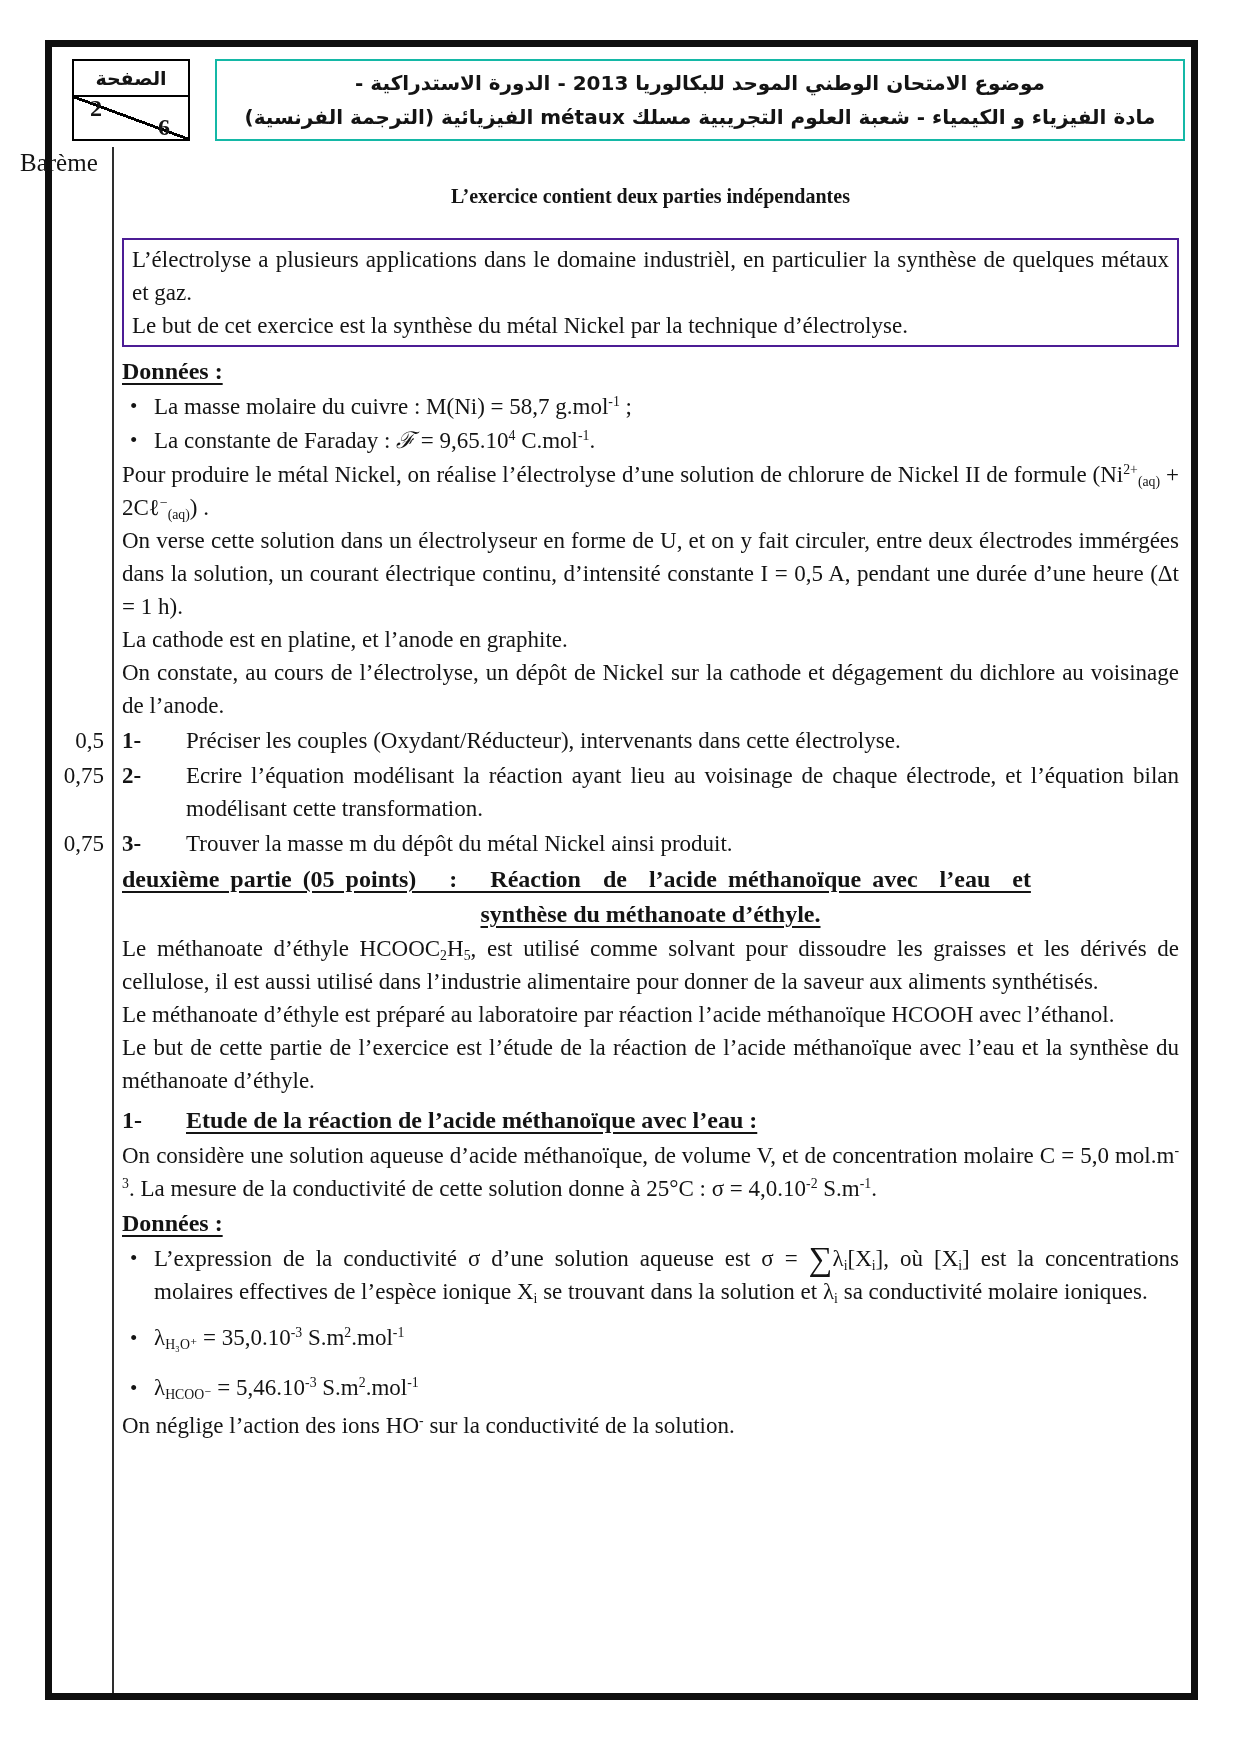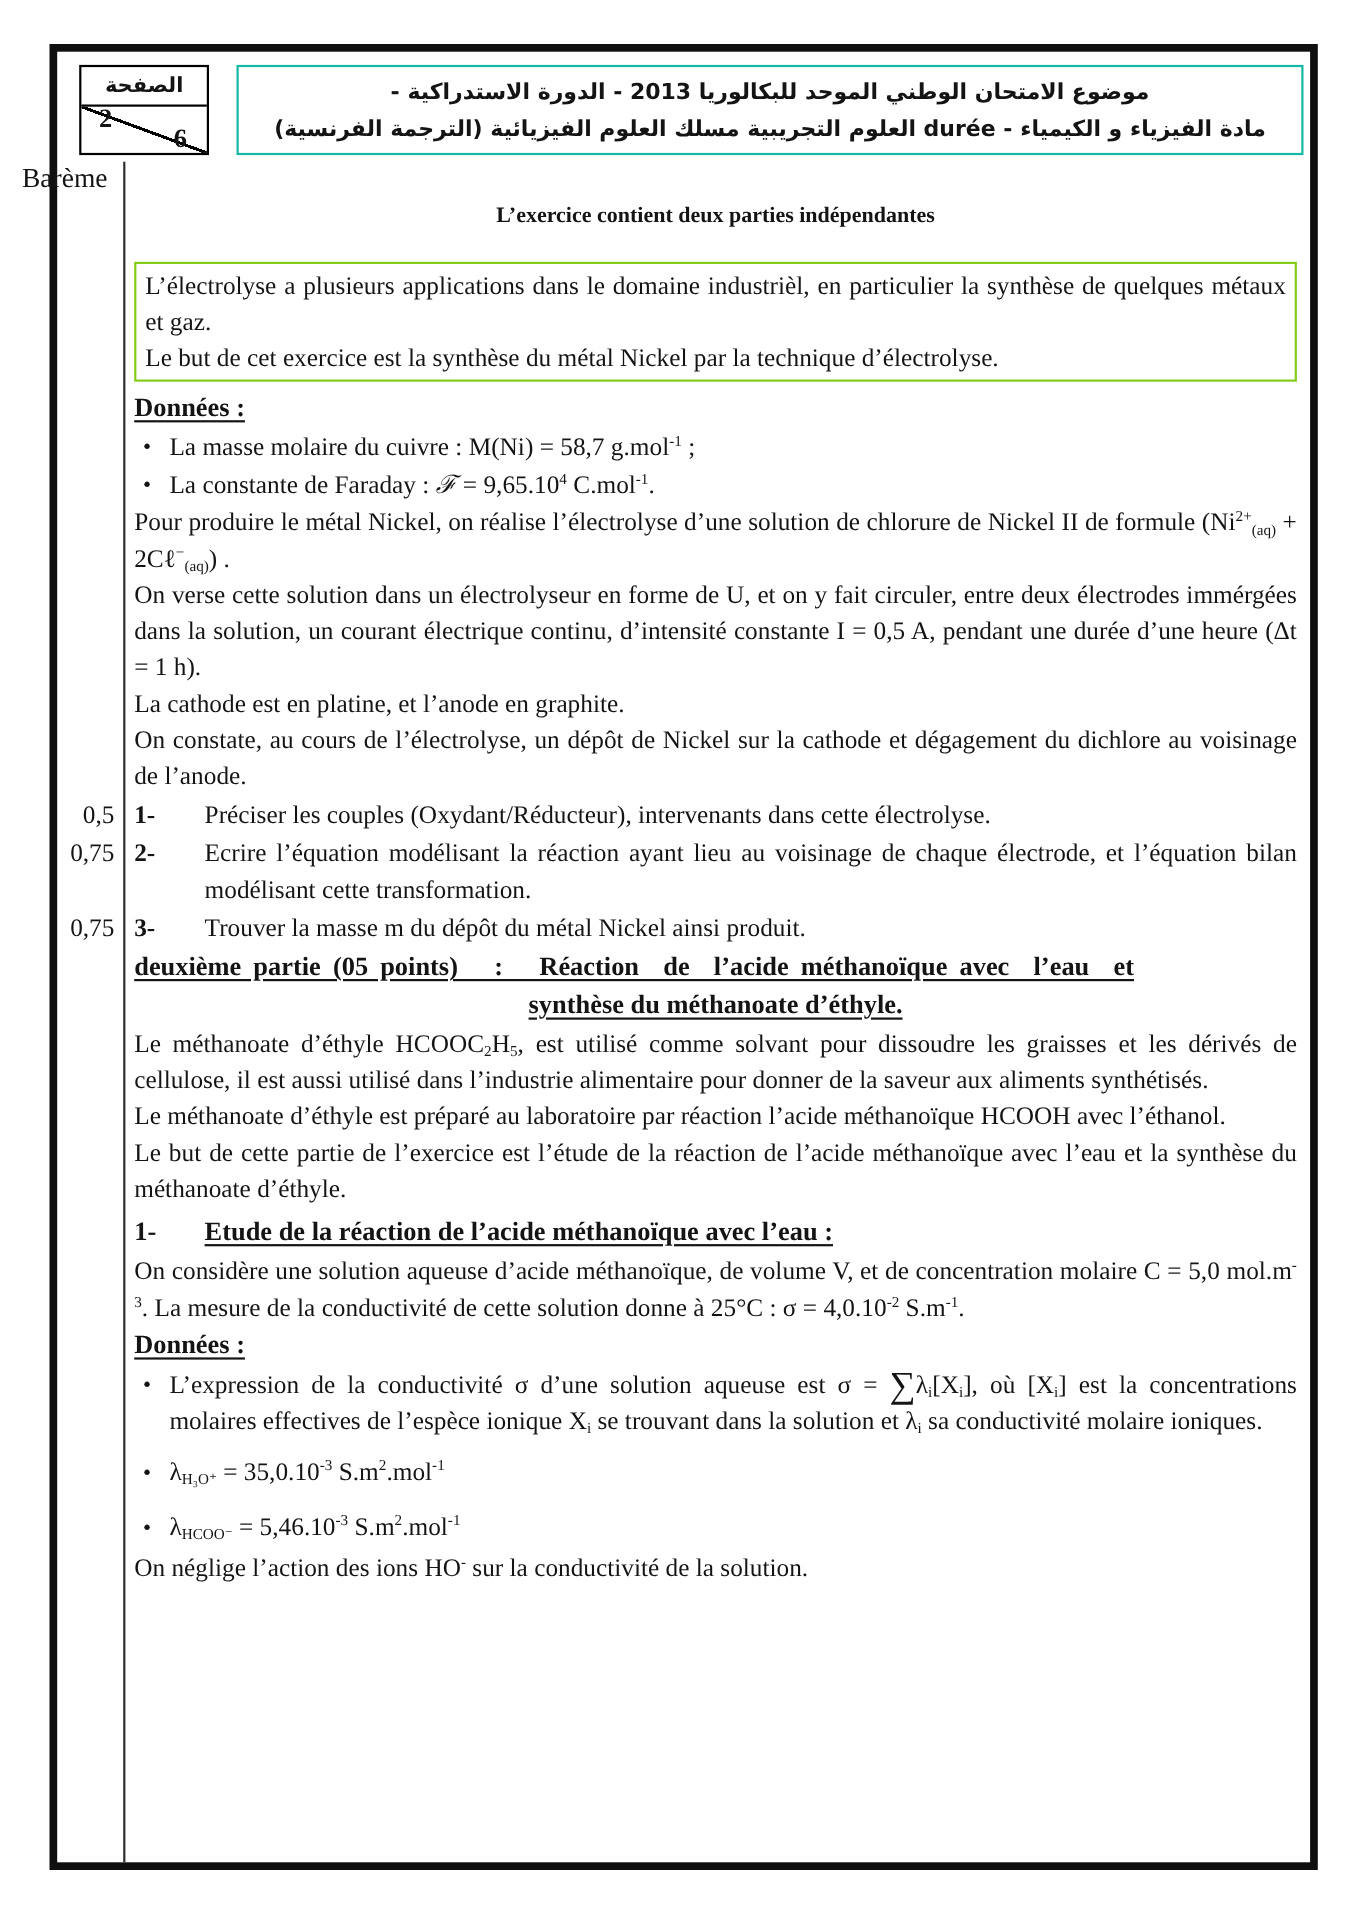--- a/index.html
+++ b/index.html
@@ -22,21 +22,21 @@
              line-height:34px;padding:0 14px;}
   
   .body-wrap{flex:1;position:relative;margin-left:60px;border-left:2px solid #2e2e2e;
              padding:0 12px 0 8px;box-sizing:border-box;}
   .bareme-label{position:absolute;left:-100px;top:2px;width:92px;font-size:25px;text-align:left;padding-left:6px;box-sizing:border-box;}
   .banner{height:38px;line-height:38px;text-align:center;font-weight:bold;font-size:25px;background:#b7c993;}
   .intro{margin:38px 0 30px 0;text-align:center;font-weight:bold;font-size:20px;}
   .h1{font-weight:bold;font-size:24px;line-height:35px;text-decoration:underline;text-decoration-thickness:2.2px;text-underline-offset:4px;}
   .h1.pre{white-space:pre-wrap;word-spacing:5px;}
   .h1.center{text-align:center;}
-  .intro-box{border:2px solid #84cc16;margin:4px 0 6px 0;padding:3px 8px;}
+  .intro-box{border:2px solid #4c1d95;margin:4px 0 6px 0;padding:3px 8px;}
   .intro-box p{margin:0;font-size:23px;line-height:33px;text-align:justify;}
   .h2{font-weight:bold;font-size:24px;line-height:36px;text-decoration:underline;text-decoration-thickness:2.2px;text-underline-offset:4px;}
   p.body{margin:0;font-size:23px;line-height:33px;text-align:justify;}
   .bullet{display:flex;align-items:flex-start;font-size:23px;line-height:33px;margin:1px 0;}
   .bullet .dot{flex:none;width:32px;padding-left:8px;box-sizing:border-box;font-size:21px;}
   .bullet .bt{flex:1;text-align:justify;}
   .bullet.formula{margin-top:10px;line-height:40px;}
   .qrow{position:relative;display:flex;font-size:23px;line-height:33px;margin:2px 0;}
   .qnum{flex:none;width:64px;font-weight:bold;}
   .qtext{flex:1;text-align:justify;}
@@ -59,21 +59,21 @@
     <div class="top-header">
       <div class="page-box">
         <div class="page-box-label">الصفحة</div>
         <div class="page-box-frac">
           <span class="pnum">2</span>
           <span class="pden">6</span>
         </div>
       </div>
       <div class="title-box">
         <div>موضوع الامتحان الوطني الموحد للبكالوريا  2013  -  الدورة الاستدراكية  -</div>
-        <div>مادة الفيزياء و الكيمياء - durée العلوم التجريبية مسلك العلوم الفيزيائية  (الترجمة الفرنسية)</div>
+        <div>مادة الفيزياء و الكيمياء - شعبة العلوم التجريبية مسلك métaux الفيزيائية  (الترجمة الفرنسية)</div>
       </div>
     </div>
 
     <div class="body-wrap">
       <div class="bareme-label">Barème</div>
 
 
       <div class="intro">L’exercice contient deux parties indépendantes</div>
 
 

